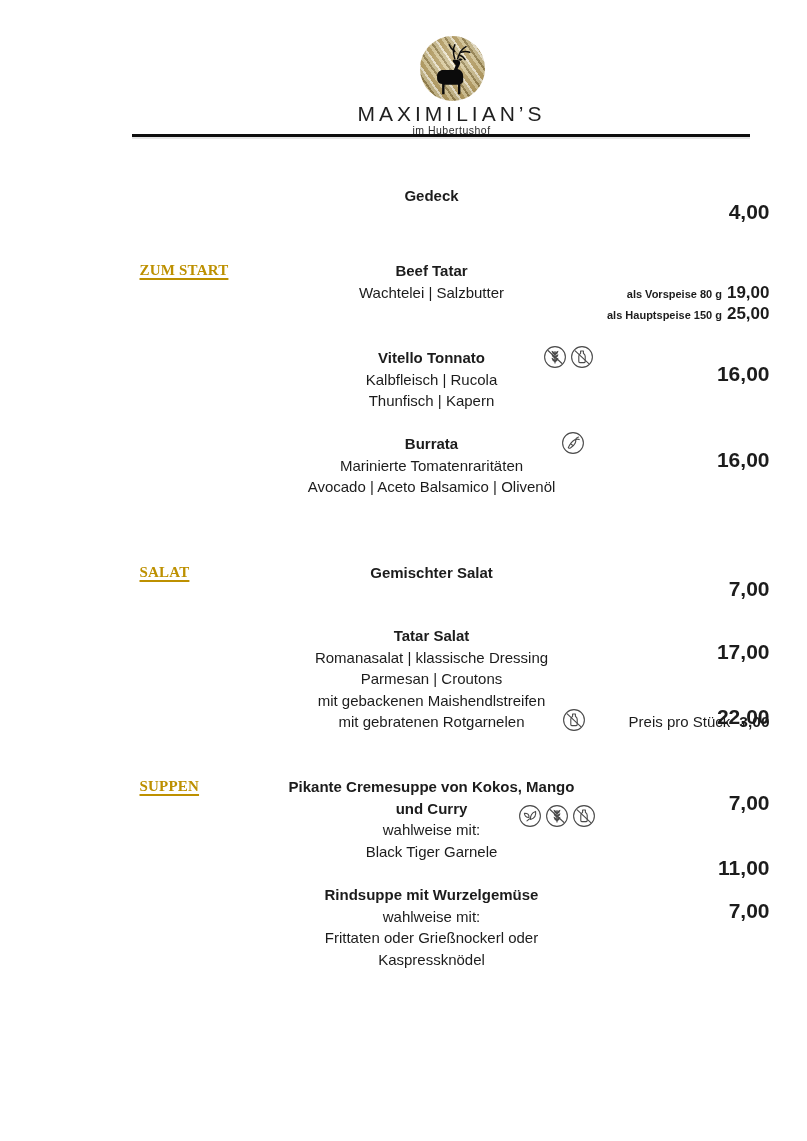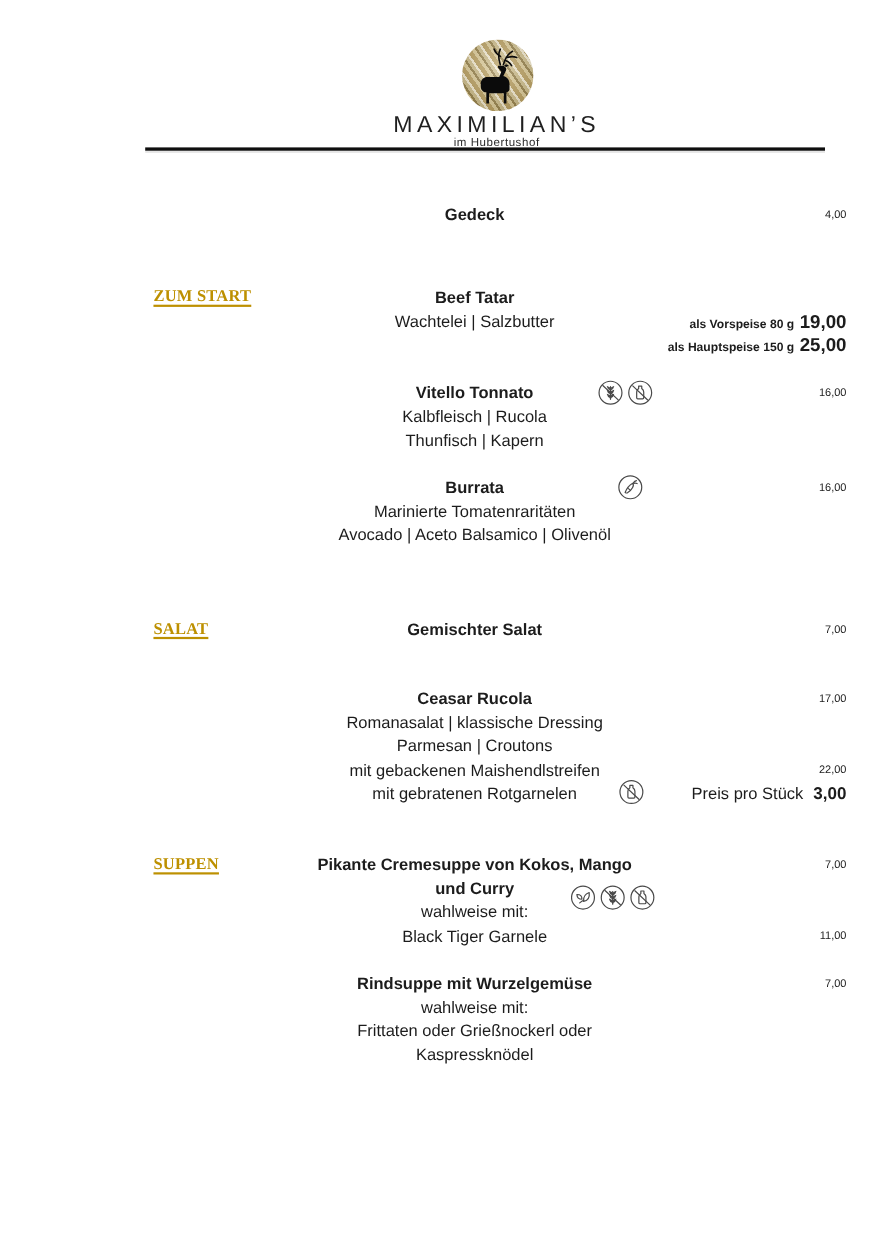--- a/index.html
+++ b/index.html
@@ -31,21 +31,21 @@
   
   .row{position:absolute;left:95px;width:638px;}
   .line{position:relative;height:21.5px;line-height:21.5px;font-size:15px;white-space:nowrap;}
   .center{position:absolute;left:150px;width:300px;text-align:center;}
   .bold{font-weight:bold;}
   .section-label{
     position:absolute;left:8px;top:0;height:21.5px;line-height:21.5px;
     color:#bd9000;font-weight:bold;font-size:15px;letter-spacing:.2px;
     text-decoration:underline;text-decoration-thickness:1.5px;text-underline-offset:3px;font-family:Liberation Serif, serif;
   }
-  .price{position:absolute;right:0;top:0;height:21.5px;line-height:21.5px;font-weight:normal;font-size:10px;}
+  .price{position:absolute;right:0;top:16px;height:21.5px;line-height:21.5px;font-weight:bold;font-size:21px;}
   .price-group{position:absolute;right:0;top:0;height:21.5px;display:flex;align-items:baseline;line-height:21.5px;}
   .opt-label{font-weight:bold;font-size:11px;margin-right:5px;}
   .opt-price{font-weight:bold;font-size:17px;}
   .price-note{font-weight:400;font-size:15px;margin-right:9px;}
   .note-price{font-weight:bold;font-size:15.5px;}
   
   .icons{position:absolute;display:flex;gap:3px;}
   .icons svg{width:24px;height:24px;display:block;}
   .ic-vitello{left:411px;top:-2px;}
   .ic-burrata{left:429px;top:-2px;}
@@ -166,21 +166,21 @@
   <div class="row" style="top:550px">
     <div class="section-label">SALAT</div>
     <div class="line">
       <span class="center bold">Gemischter Salat</span>
       <span class="price">7,00</span>
     </div>
   </div>
 
   <div class="row" style="top:613px">
     <div class="line">
-      <span class="center bold">Ceasar Rucola</span>
+      <span class="center bold">Tatar Salat</span>
       <span class="price">17,00</span>
     </div>
     <div class="line">
         <span class="center">Romanasalat | klassische Dressing</span>
       </div>
     <div class="line">
         <span class="center">Parmesan | Croutons</span>
       </div>
     <div class="line">
       <span class="center">mit gebackenen Maishendlstreifen</span>

